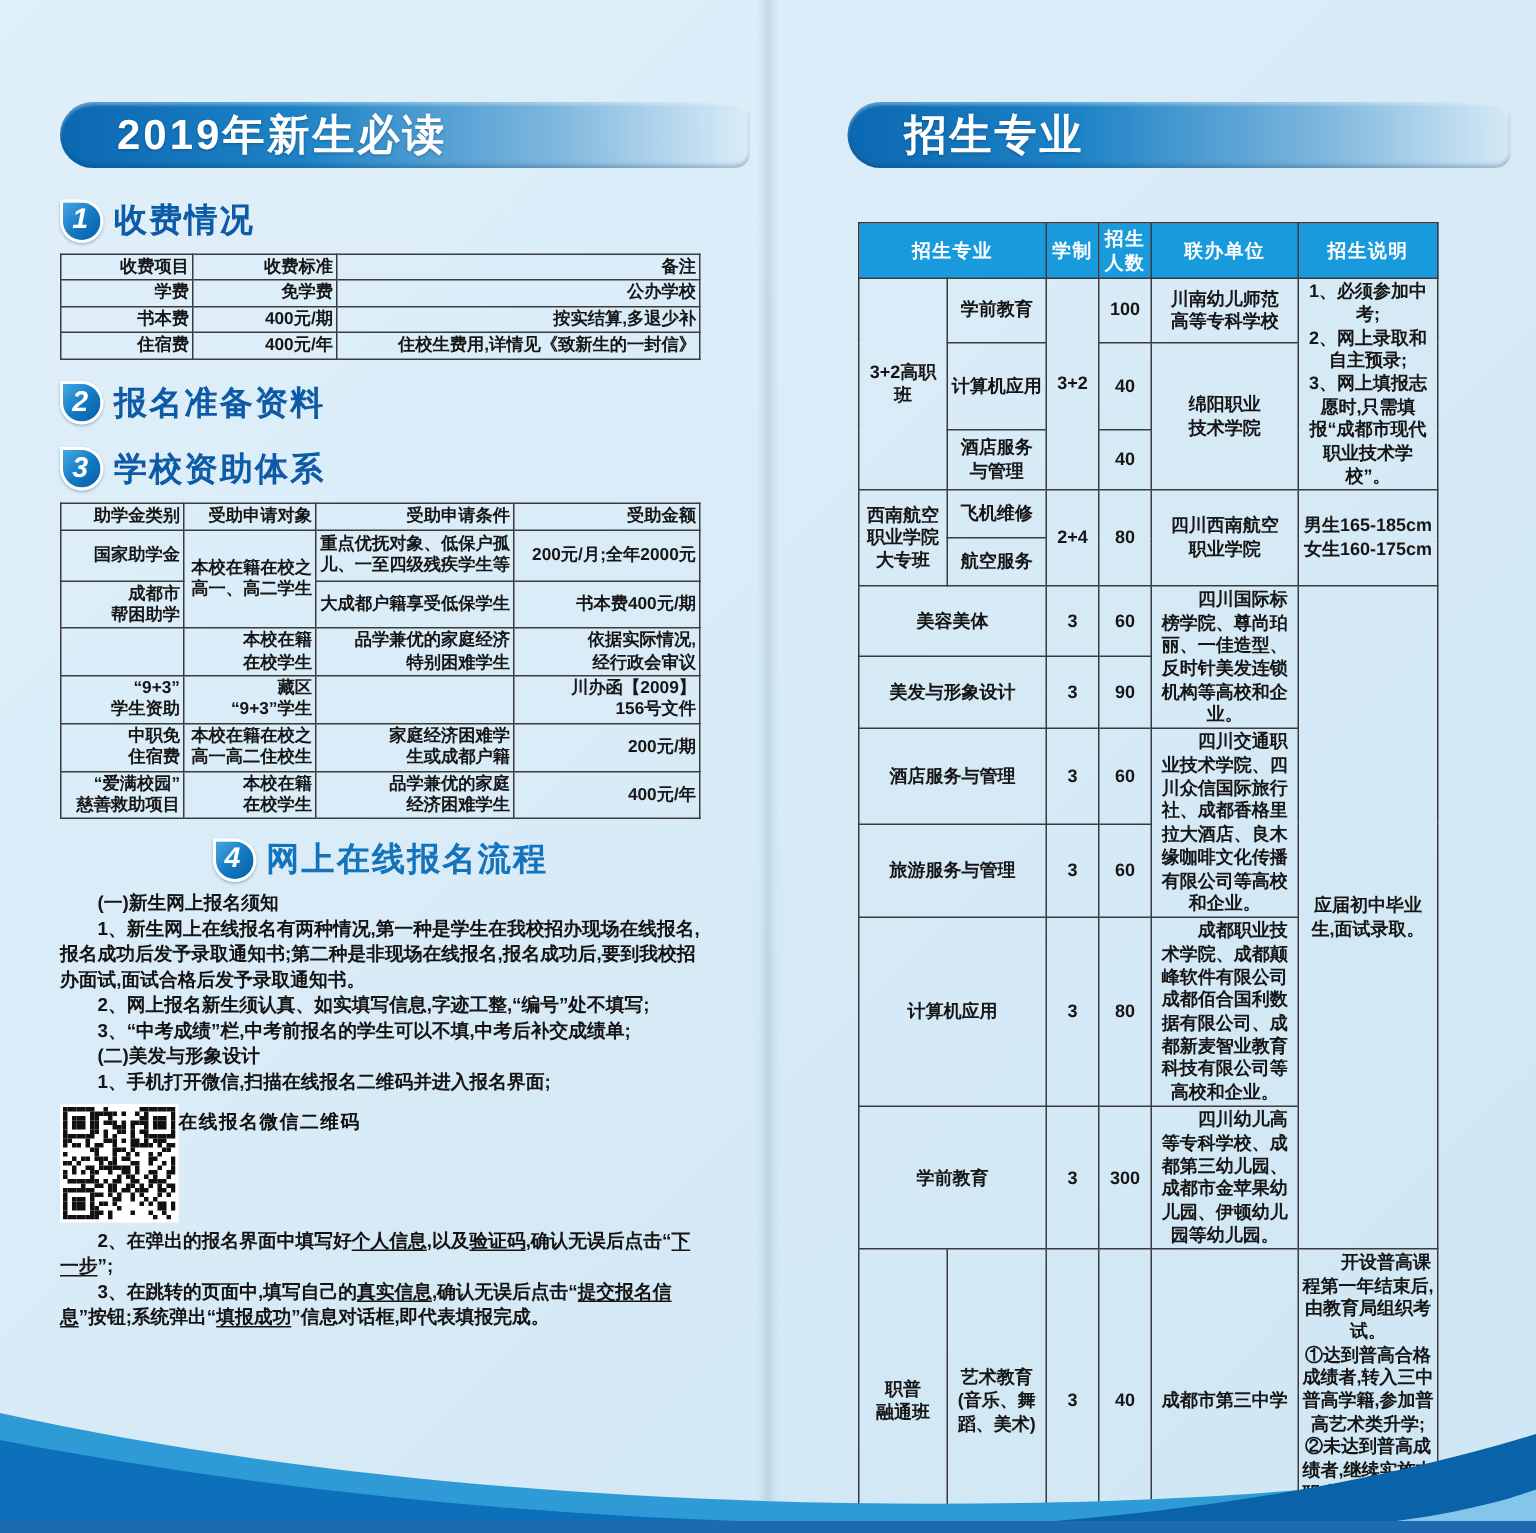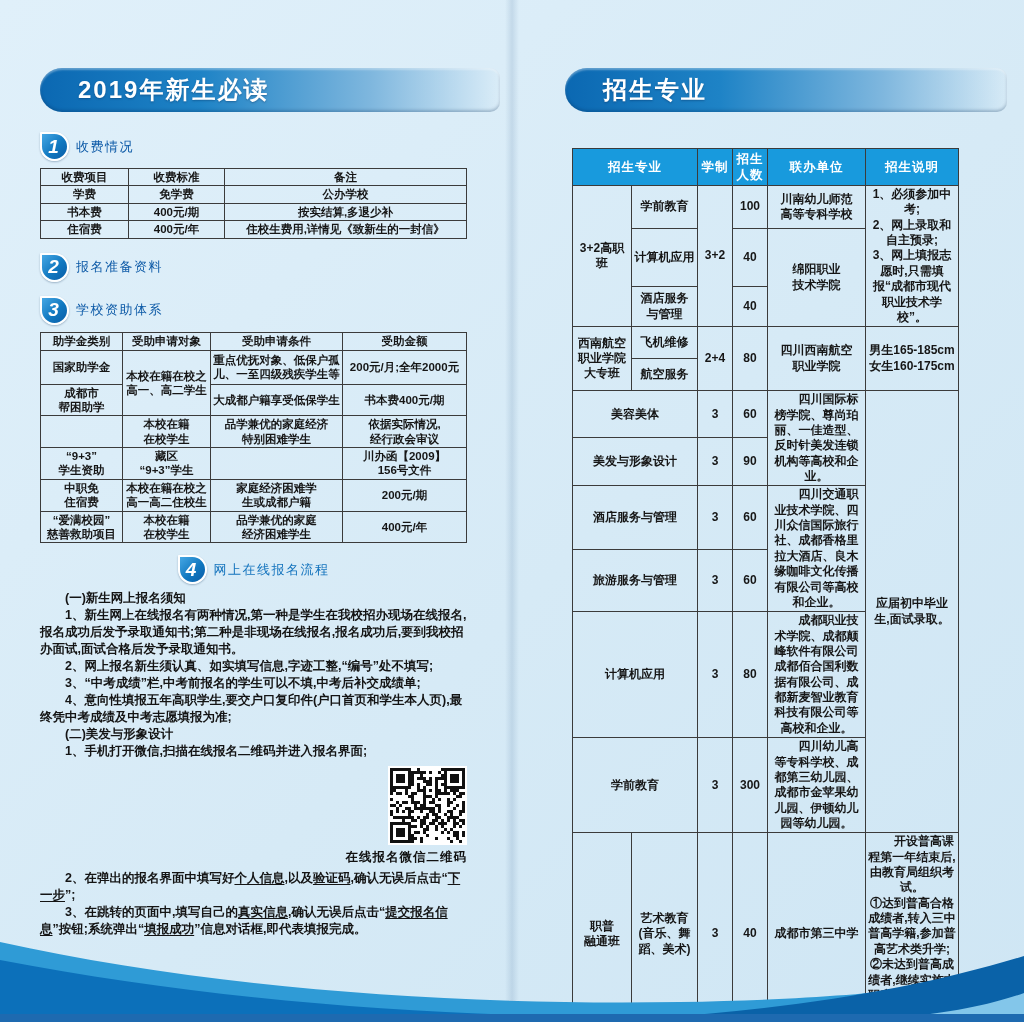--- a/index.html
+++ b/index.html
@@ -6,45 +6,45 @@
   .canvas{position:relative;width:1024px;height:1022px;overflow:hidden;
     background:linear-gradient(135deg,#e0f0fa 0%,#d6eaf6 55%,#cfe6f4 100%);
     font-family:"Liberation Sans",sans-serif;color:#111;}
   .fold{position:absolute;left:505px;top:0;width:14px;height:100%;
     background:linear-gradient(90deg,rgba(120,155,185,0) 0%,rgba(110,145,180,.22) 50%,rgba(120,155,185,0) 100%);}
   
   .banner{position:absolute;height:44px;border-radius:22px 10px 10px 22px;
     background:linear-gradient(90deg,#0b68b2 0%,#1e83c6 35%,#7fb7de 72%,rgba(214,234,246,.05) 100%);
     box-shadow:inset 0 2px 2px rgba(255,255,255,.35), inset 0 -2px 3px rgba(0,40,80,.25);
     display:flex;align-items:center;}
-  .banner span{color:#fff;font-size:24px;font-weight:800;letter-spacing:2px;padding-left:38px;
+  .banner span{color:#fff;font-size:28px;font-weight:800;letter-spacing:2px;padding-left:38px;
     text-shadow:0 1px 2px rgba(0,30,70,.35);}
   .banner-left{left:40px;top:68px;width:460px;}
   .banner-right{left:565px;top:68px;width:442px;}
   
   .sec-head{display:flex;align-items:center;gap:7px;margin:14px 0 7px 0;}
   .sec-head.center{justify-content:center;margin:12px 0 6px 0;}
   .badge{width:29px;height:29px;flex:0 0 29px;border-radius:1px 50% 50% 50%;
     background:linear-gradient(135deg,#45a7e4 0%,#1178c0 55%,#0a5ca6 100%);
     border:2px solid #fff;box-shadow:0 1px 2px rgba(0,40,80,.3);
     display:flex;align-items:center;justify-content:center;box-sizing:border-box;}
   .badge b{color:#fff;font-size:19px;font-style:italic;font-weight:800;transform:translateX(-1px);}
-  .sec-title{font-size:13px;font-weight:400;color:#0d5aa7;letter-spacing:1.5px;}
+  .sec-title{font-size:22px;font-weight:700;color:#0d5aa7;letter-spacing:1.5px;}
   .sec-title.blue2{color:#1373bd;text-align:center;}
   
   .left-content{position:absolute;left:40px;top:118px;width:427px;}
   table{border-collapse:collapse;table-layout:fixed;}
   .ltbl{width:427px;}
   .ltbl th,.ltbl td{border:1px solid #3b3b3b;font-size:11.5px;font-weight:700;color:#161616;
-    text-align:center;vertical-align:middle;padding:1px 2px;line-height:1.25;}
+    text-align:right;vertical-align:middle;padding:1px 2px;line-height:1.25;}
   .pl{white-space:pre-line;}
   .para{font-size:12.5px;font-weight:700;line-height:1.36;text-indent:2em;margin:1px 0;color:#141414;}
   .para.tight{margin:0;}
   .u{text-decoration:underline;text-underline-offset:2px;}
-  .qr-wrap{display:flex;flex-direction:column;align-items:flex-end;margin:6px 0 4px 0;}
+  .qr-wrap{display:flex;align-items:flex-start;margin:6px 0 4px 0;}
   .qr-box{width:75px;height:75px;background:#fff;padding:2px;}
   .qr-caption{font-size:12.5px;font-weight:800;margin-top:4px;letter-spacing:1px;}
   
   .rtbl{position:absolute;left:572px;top:148px;width:386px;}
   .rtbl th,.rtbl td{border:1px solid #3b3b3b;font-size:12px;font-weight:700;color:#161616;
     text-align:center;vertical-align:middle;padding:1px 2px;line-height:1.28;}
   .rtbl th{background:#189add;color:#fff;font-size:12.5px;letter-spacing:1px;}
   .note-l{text-align:left;padding:2px 4px;}
   .just{text-align:left;text-indent:2em;padding:2px 4px;}
   .small{font-size:11px;line-height:1.22;}
@@ -187,21 +187,20 @@
       <div class="badge">
           <b>4</b>
         </div>
       <div class="sec-title blue2">网上在线报名流程</div>
     </div>
 
     <p class="para tight">(一)新生网上报名须知</p>
     <p class="para tight">1、新生网上在线报名有两种情况,第一种是学生在我校招办现场在线报名,报名成功后发予录取通知书;第二种是非现场在线报名,报名成功后,要到我校招办面试,面试合格后发予录取通知书。</p>
     <p class="para tight">2、网上报名新生须认真、如实填写信息,字迹工整,“编号”处不填写;</p>
     <p class="para tight">3、“中考成绩”栏,中考前报名的学生可以不填,中考后补交成绩单;</p>
-    <p class="para tight">4、意向性填报五年高职学生,要交户口复印件(户口首页和学生本人页),最终凭中考成绩及中考志愿填报为准;</p>
     <p class="para tight">(二)美发与形象设计</p>
     <p class="para tight">1、手机打开微信,扫描在线报名二维码并进入报名界面;</p>
 
     <div class="qr-wrap">
       <div class="qr-box"><svg width="75" height="75" xmlns="http://www.w3.org/2000/svg">
             <rect x="0" y="0" width="3" height="3" fill="#111"></rect>
             <rect x="3" y="0" width="3" height="3" fill="#111"></rect>
             <rect x="6" y="0" width="3" height="3" fill="#111"></rect>
             <rect x="9" y="0" width="3" height="3" fill="#111"></rect>
             <rect x="12" y="0" width="3" height="3" fill="#111"></rect>

